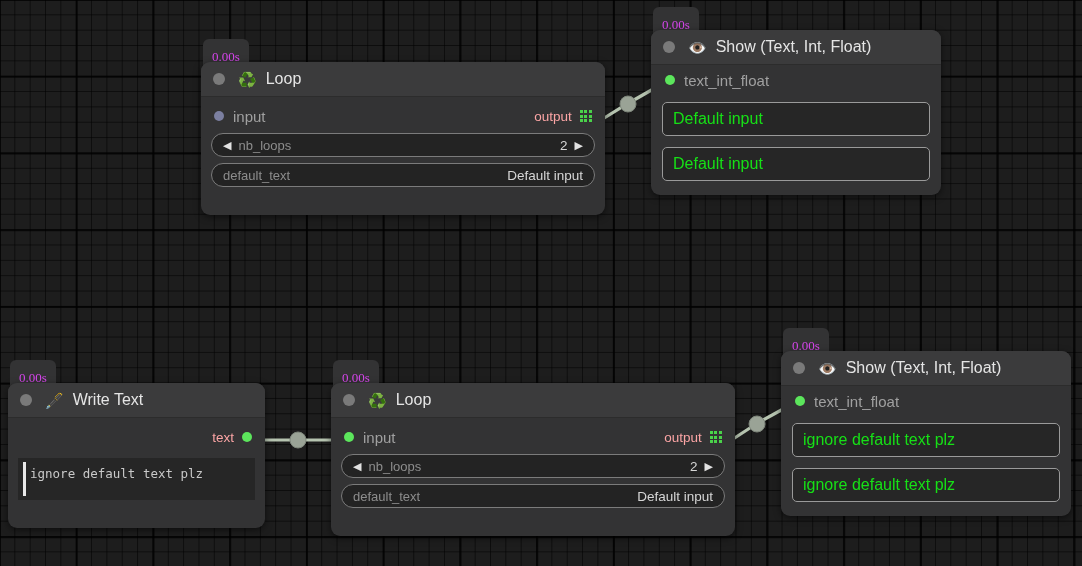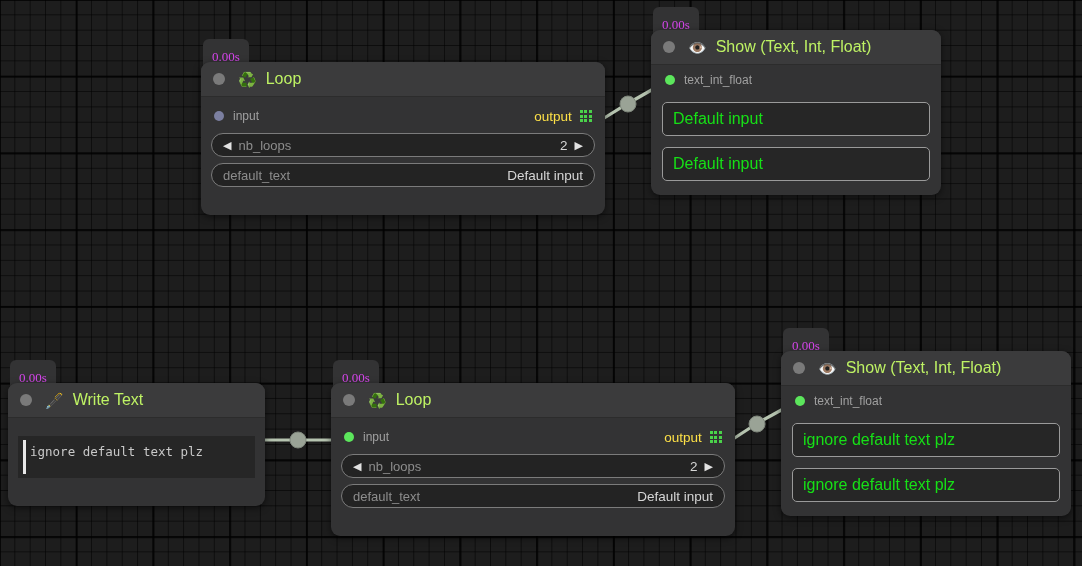--- a/index.html
+++ b/index.html
@@ -65,21 +65,21 @@
   }
   .node-icon {
     margin-left: 13px;
     font-size: 15px;
     line-height: 1;
     flex: 0 0 auto;
   }
   .node-title {
     margin-left: 9px;
     font-size: 16px;
-    color: #bef264;
+    color: #e5e5e5;
     white-space: nowrap;
   }
   .node-body {
     padding: 8px 10px 28px 10px;
   }
 
   
   .time-badge {
     position: absolute;
     background: #333334;
@@ -102,29 +102,29 @@
   }
   .port-dot {
     width: 10px;
     height: 10px;
     border-radius: 50%;
     flex: 0 0 auto;
   }
   .port-dot.green { background: #5ce65c; }
   .port-dot.blue  { background: #7b7fa0; }
   .port-label {
-    font-size: 12px;
+    font-size: 15px;
     color: #a0a0a0;
     margin-left: 9px;
     white-space: nowrap;
   }
   .spacer { flex: 1 1 auto; }
   .port-label-right {
     font-size: 13.5px;
-    color: #fde047;
+    color: #fca5a5;
     margin-right: 8px;
     white-space: nowrap;
   }
   .grid-icon {
     display: grid;
     grid-template-columns: repeat(3, 3px);
     grid-template-rows: repeat(3, 3px);
     gap: 1.6px;
     flex: 0 0 auto;
   }
@@ -292,20 +292,25 @@
 
   <div class="time-badge" style="left:10px; top:360px;">0.00s</div>
 
   <div class="node" style="left:8px; top:383px; width:257px;">
     <div class="node-header">
       <span class="status-dot"></span>
       <span class="node-icon">🖋️</span>
       <span class="node-title">Write Text</span>
     </div>
     <div class="node-body">
+      <div class="port-row">
+        <span class="spacer"></span>
+        <span class="port-label-right">text</span>
+        <span class="port-dot green"></span>
+      </div>
       <div class="textarea">
         <span class="caret"></span>
         <span class="ta-text">ignore default text plz</span>
       </div>
     </div>
   </div>
 
   <div class="time-badge" style="left:333px; top:360px;">0.00s</div>
 
   <div class="node" style="left:331px; top:383px; width:404px;">

